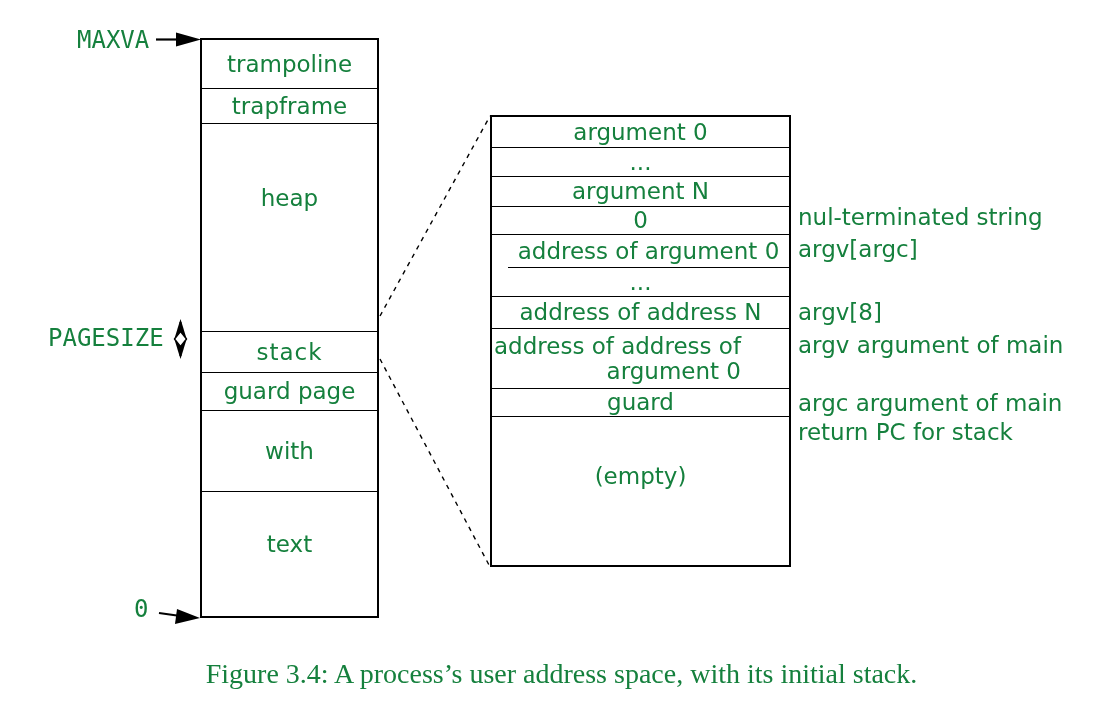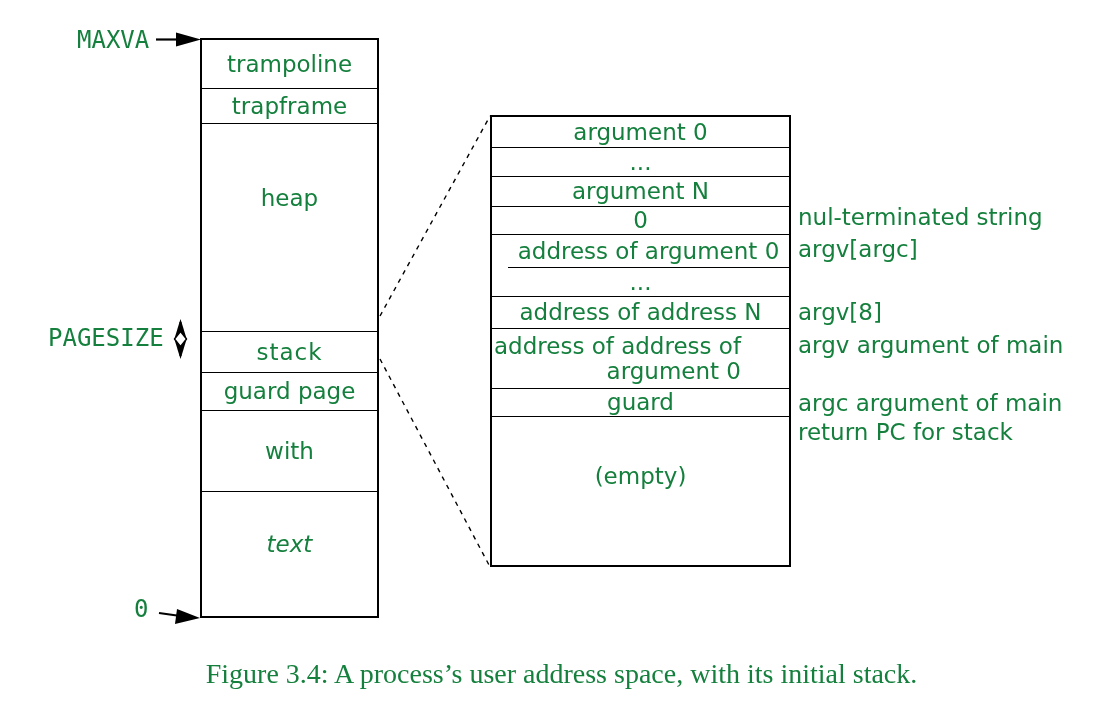--- a/index.html
+++ b/index.html
@@ -41,21 +41,21 @@
   <div class="mono-label" style="left:48px;top:325px;">PAGESIZE</div>
   <div class="mono-label" style="left:134px;top:596px;">0</div>
 
   <div class="membox" style="left:200px;top:38px;width:179px;height:580px;">
     <div class="row" style="height:49px;">trampoline</div>
     <div class="row" style="height:35px;">trapframe</div>
     <div class="row top-align" style="height:208px;padding-top:62px;">heap</div>
     <div class="row bold" style="height:41px;">stack</div>
     <div class="row" style="height:38px;">guard page</div>
     <div class="row" style="height:81px;">with</div>
-    <div class="row last" style="height:138px;padding-bottom:33px;font-style:italic;">text</div>
+    <div class="row last" style="height:138px;padding-bottom:33px;">text</div>
   </div>
 
   <div class="membox" style="left:490px;top:115px;width:301px;height:452px;text-align:right;">
     <div class="row" style="height:31px;">argument 0</div>
     <div class="row" style="height:29px;">...</div>
     <div class="row" style="height:30px;">argument N</div>
     <div class="row" style="height:28px;">0</div>
     <div class="row" style="height:33px;margin-left:16px;">address of argument 0</div>
     <div class="row" style="height:29px;">...</div>
     <div class="row" style="height:32px;">address of address N</div>

